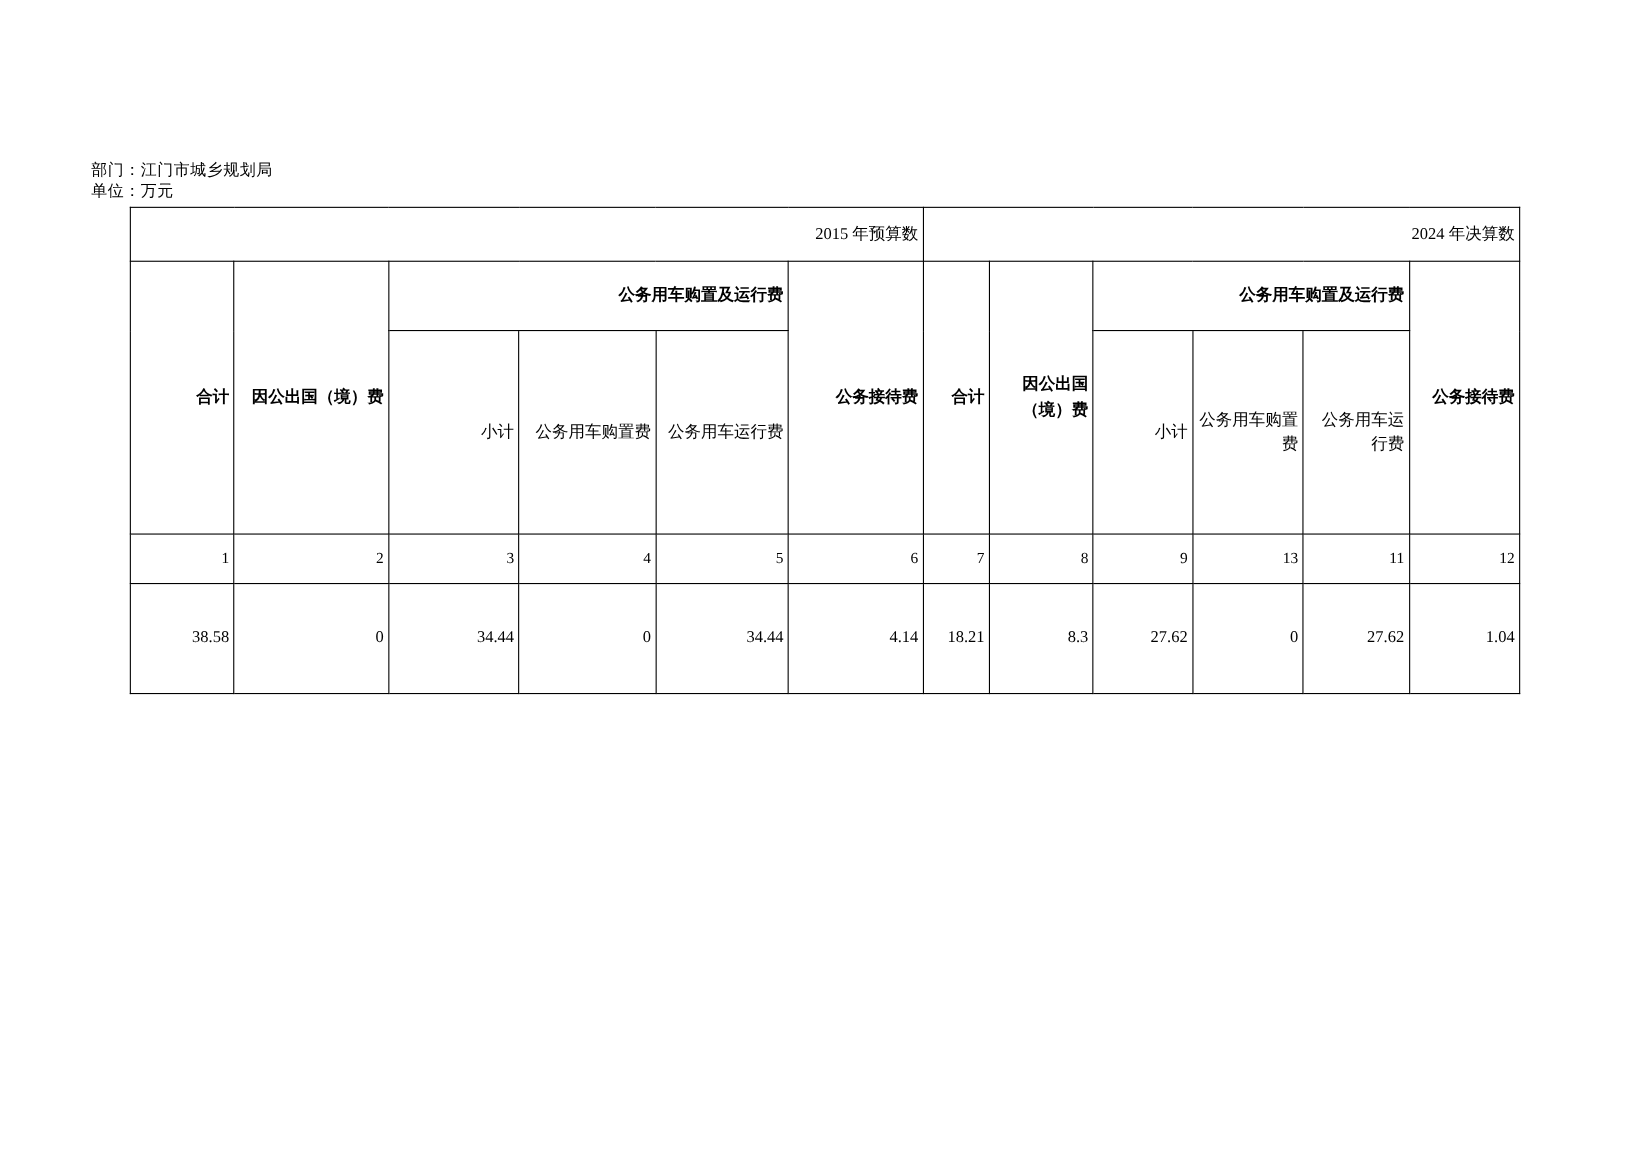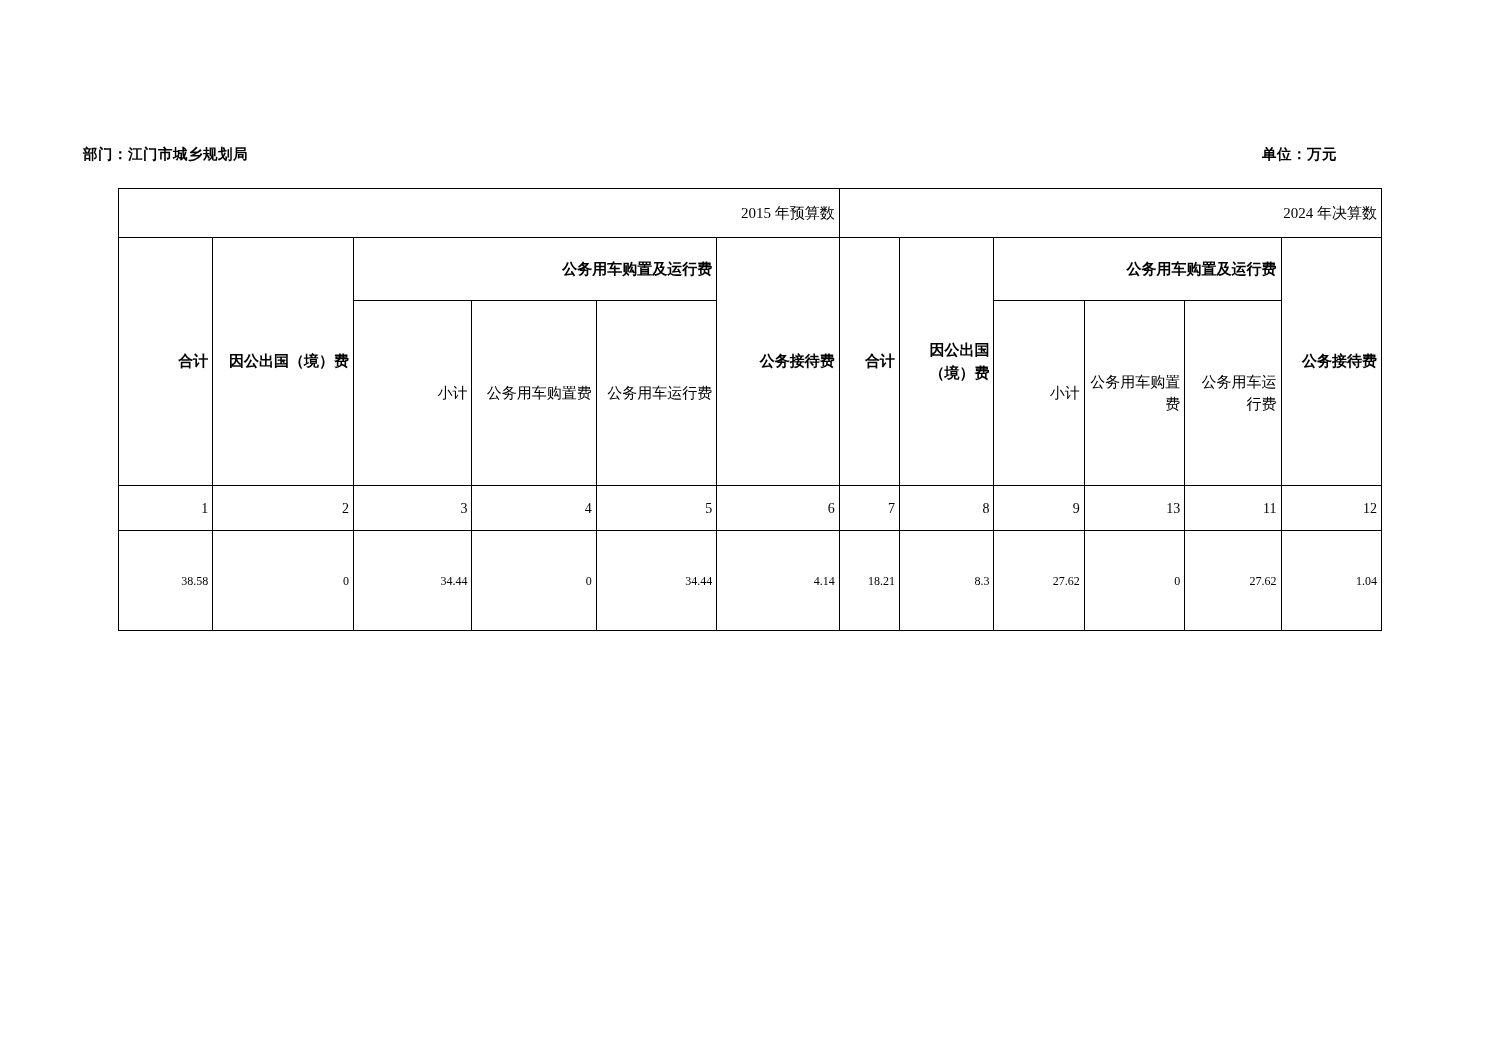--- a/index.html
+++ b/index.html
@@ -24,23 +24,24 @@
   }
   .header-row {
     position: absolute;
     left: 83px;
     top: 145px;
     width: 1254px;
     display: flex;
     justify-content: space-between;
     align-items: baseline;
     font-family: "Liberation Sans", "DejaVu Sans", sans-serif;
-    font-weight: bold;
+    font-weight: normal;
     font-size: 14.5px;
     letter-spacing: 0.5px;
+    flex-direction: column;
   }
   .dept-label, .unit-label {
     white-space: nowrap;
   }
   table.budget {
     position: absolute;
     left: 118px;
     top: 188px;
     border-collapse: collapse;
     table-layout: fixed;
@@ -54,21 +55,21 @@
     font-size: 15px;
     line-height: 1.5;
     padding: 2px 4px;
     word-break: break-word;
   }
   
   tr.r-group td { height: 44px; }
   tr.r-sub td  { height: 58px; font-weight: bold; }
   tr.r-leaf td { height: 180px; }
   tr.r-num td  { height: 40px; font-size: 14px; }
-  tr.r-val td  { height: 95px; font-size: 12px; }
+  tr.r-val td  { height: 95px; font-size: 15px; }
 
   .g-title { font-size: 15px; }
   .vcell-tall { font-size: 15px; }
   .num-cell { font-family: "Liberation Serif", serif; }
   .val-cell { font-family: "Liberation Serif", serif; }
 </style>
 </head>
 <body>
 
 <div class="page">

